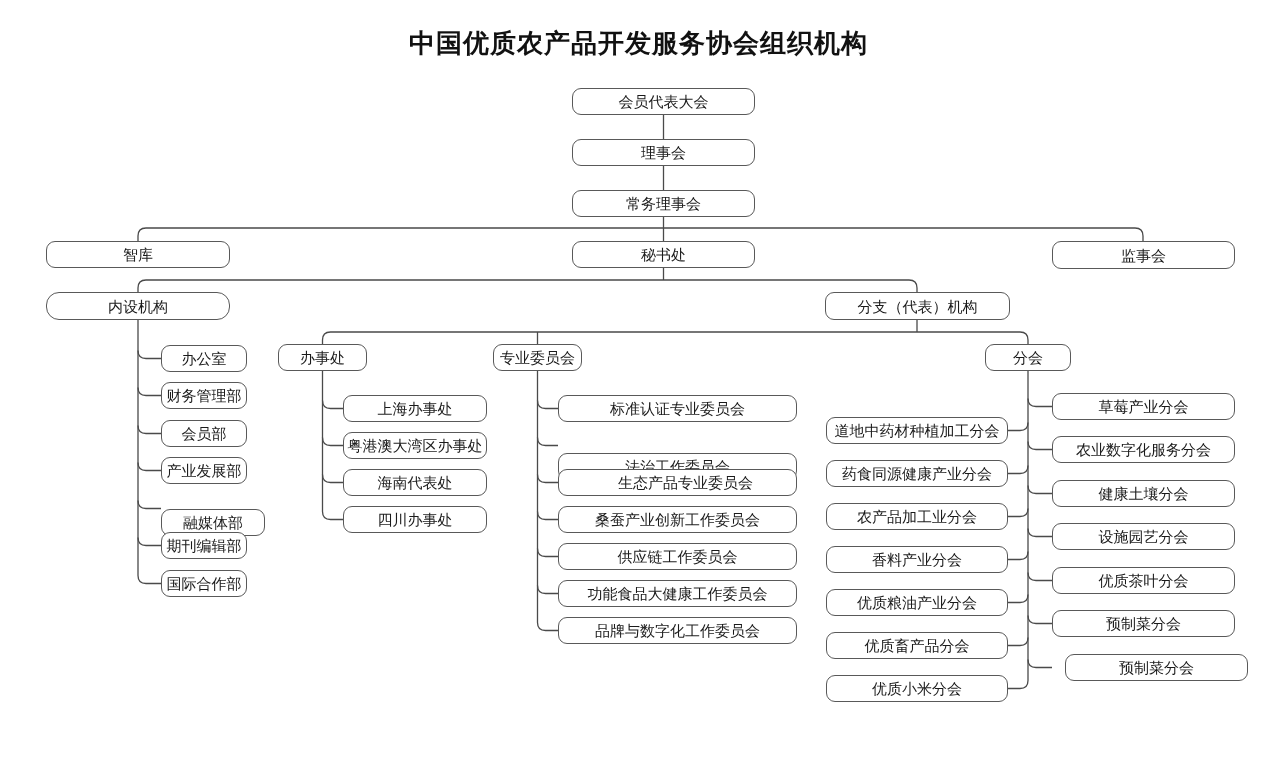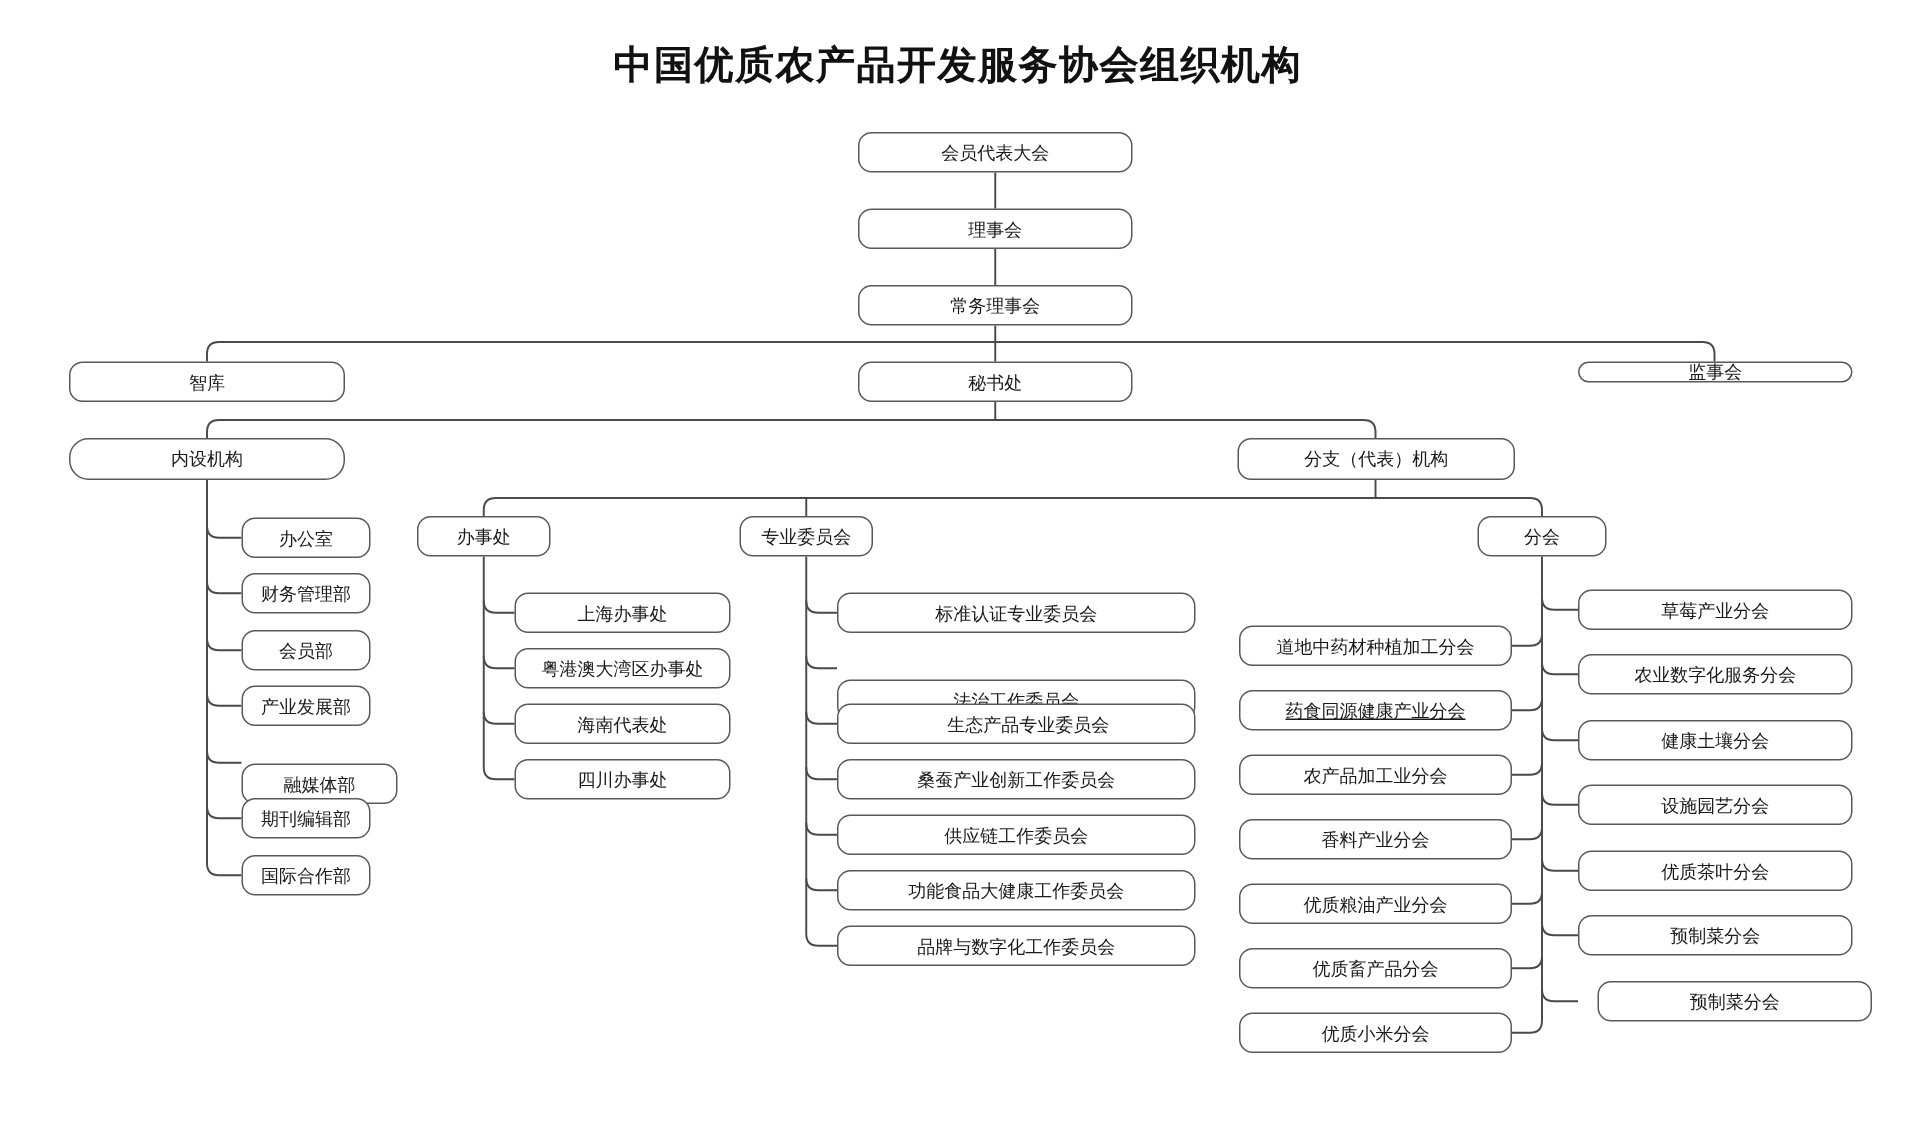--- a/index.html
+++ b/index.html
@@ -16,21 +16,21 @@
     font-size:26px;font-weight:700;color:#111;
     letter-spacing:1px;
   }
   .node{
     position:absolute;
     box-sizing:border-box;
     border:1.4px solid #595959;
     border-radius:9px;
     background:#fff;
     display:flex;align-items:center;justify-content:center;
-    font-size:12px;color:#1a1a1a;
+    font-size:15px;color:#1a1a1a;
     white-space:nowrap;
     line-height:1;
   }
   svg.wires{position:absolute;left:0;top:0;}
   svg.wires path{fill:none;stroke:#4a4a4a;stroke-width:1.3;}
 </style>
 </head>
 <body>
 
 <div id="canvas">
@@ -88,21 +88,21 @@
     <path d="M1028 615.5 Q1028 623.5 1036 623.5 L1052 623.5"></path>
     <path d="M1028 659.5 Q1028 667.5 1036 667.5 L1052 667.5"></path>
   </svg>
 
   <div class="node" style="left:572px;top:88px;width:183px;height:27px;">会员代表大会</div>
   <div class="node" style="left:572px;top:139px;width:183px;height:27px;">理事会</div>
   <div class="node" style="left:572px;top:190px;width:183px;height:27px;">常务理事会</div>
 
   <div class="node" style="left:46px;top:241px;width:184px;height:27px;">智库</div>
   <div class="node" style="left:572px;top:241px;width:183px;height:27px;">秘书处</div>
-  <div class="node" style="left:1052px;top:241px;width:183px;height:14px;">监事会</div>
+  <div class="node" style="left:1052px;top:241px;width:183px;height:28px;">监事会</div>
 
   <div class="node" style="left:46px;top:292px;width:184px;height:28px;border-radius:13px;">内设机构</div>
   <div class="node" style="left:825px;top:292px;width:185px;height:28px;">分支（代表）机构</div>
 
   <div class="node" style="left:278px;top:344px;width:89px;height:27px;">办事处</div>
   <div class="node" style="left:493px;top:344px;width:89px;height:27px;">专业委员会</div>
   <div class="node" style="left:985px;top:344px;width:86px;height:27px;">分会</div>
 
   <div class="node" style="left:161px;top:345px;width:86px;height:27px;">办公室</div>
   <div class="node" style="left:161px;top:382px;width:86px;height:27px;">财务管理部</div>
@@ -119,21 +119,21 @@
 
   <div class="node" style="left:558px;top:395px;width:239px;height:27px;">标准认证专业委员会</div>
   <div class="node" style="left:558px;top:432px;width:239px;height:27px;margin-top:21px;">法治工作委员会</div>
   <div class="node" style="left:558px;top:469px;width:239px;height:27px;padding-left:16px;">生态产品专业委员会</div>
   <div class="node" style="left:558px;top:506px;width:239px;height:27px;">桑蚕产业创新工作委员会</div>
   <div class="node" style="left:558px;top:543px;width:239px;height:27px;">供应链工作委员会</div>
   <div class="node" style="left:558px;top:580px;width:239px;height:27px;">功能食品大健康工作委员会</div>
   <div class="node" style="left:558px;top:617px;width:239px;height:27px;">品牌与数字化工作委员会</div>
 
   <div class="node" style="left:826px;top:417px;width:182px;height:27px;">道地中药材种植加工分会</div>
-  <div class="node" style="left:826px;top:460px;width:182px;height:27px;text-decoration:underline;">药食同源健康产业分会</div>
+  <div class="node" style="left:826px;top:460px;width:182px;height:27px;">药食同源健康产业分会</div>
   <div class="node" style="left:826px;top:503px;width:182px;height:27px;">农产品加工业分会</div>
   <div class="node" style="left:826px;top:546px;width:182px;height:27px;">香料产业分会</div>
   <div class="node" style="left:826px;top:589px;width:182px;height:27px;">优质粮油产业分会</div>
   <div class="node" style="left:826px;top:675px;width:182px;height:27px;">优质小米分会</div>
   <div class="node" style="left:826px;top:632px;width:182px;height:27px;">优质畜产品分会</div>
 
   <div class="node" style="left:1052px;top:393px;width:183px;height:27px;">草莓产业分会</div>
   <div class="node" style="left:1052px;top:436px;width:183px;height:27px;">农业数字化服务分会</div>
   <div class="node" style="left:1052px;top:480px;width:183px;height:27px;">健康土壤分会</div>
   <div class="node" style="left:1052px;top:523px;width:183px;height:27px;">设施园艺分会</div>

